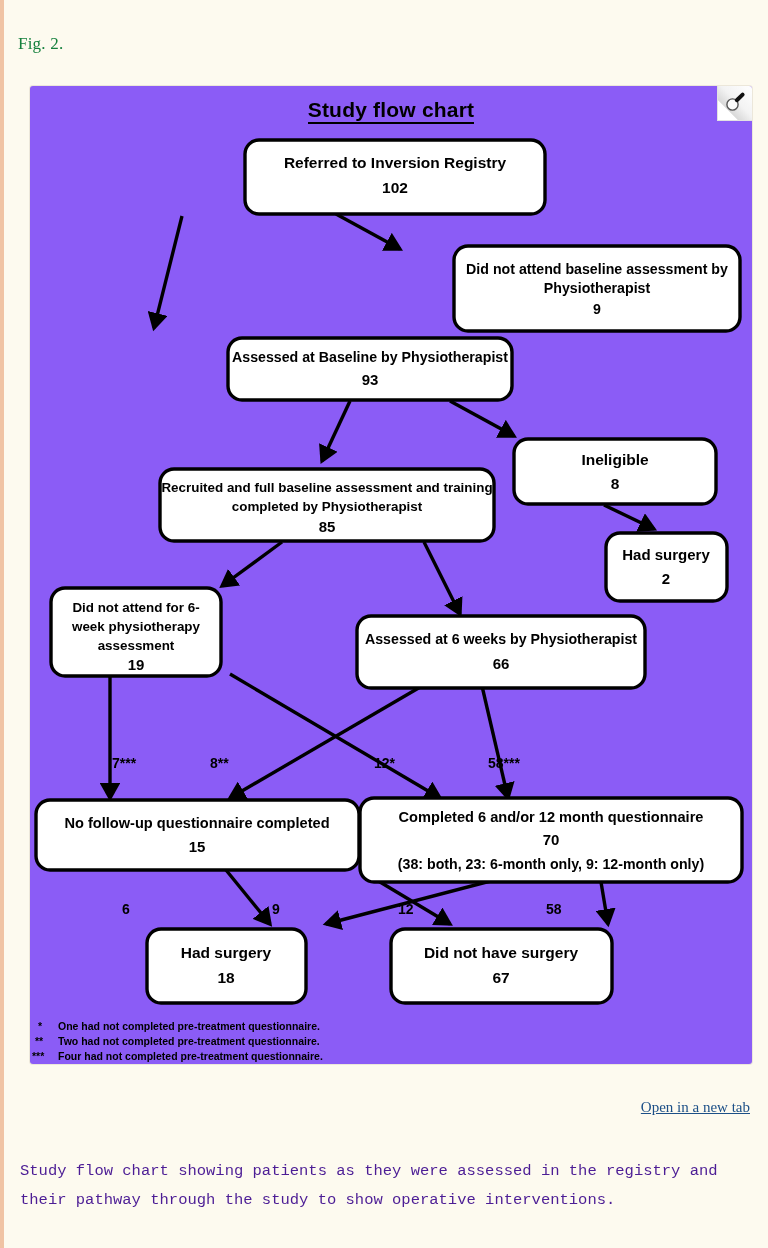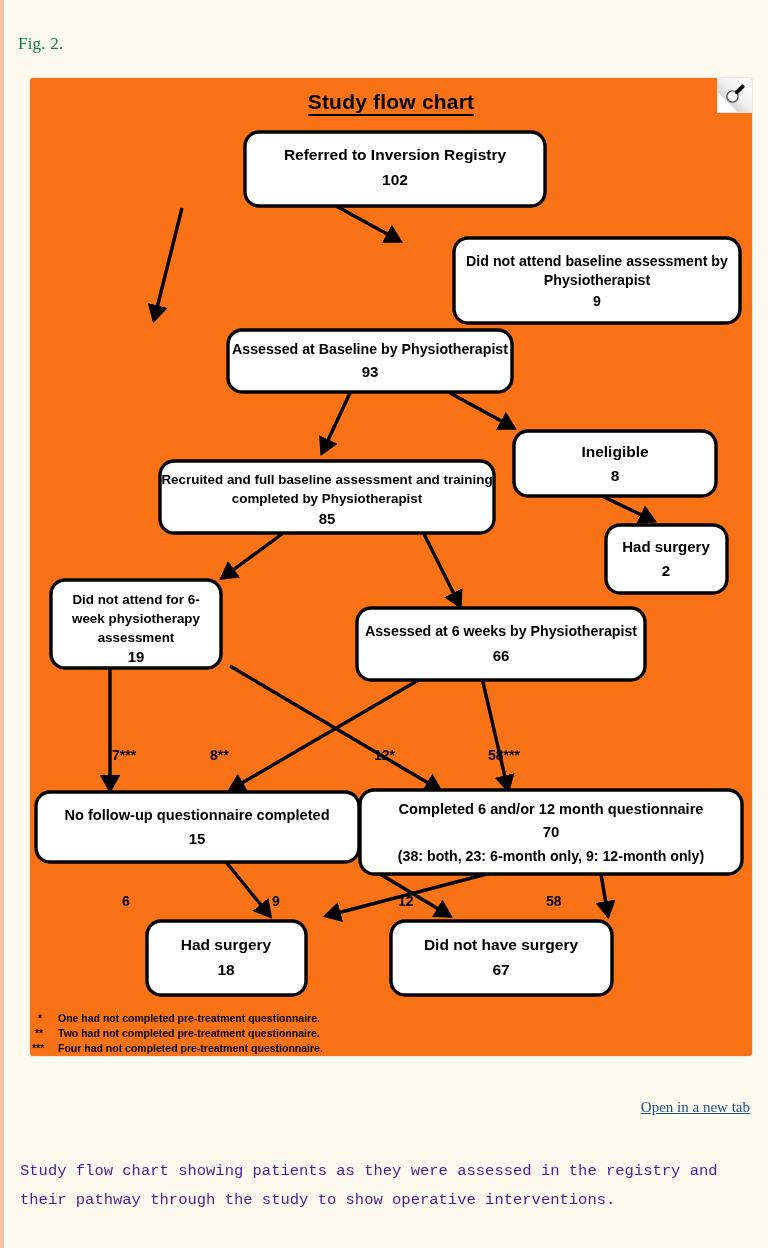--- a/index.html
+++ b/index.html
@@ -26,24 +26,24 @@
     font-family: "Liberation Serif", serif;
     font-size: 17px;
     color: #15803d;
     letter-spacing: .2px;
   }
 
   
   .figure-panel {
     position: absolute;
     left: 26px;
-    top: 78px;
+    top: 86px;
     width: 722px;
     height: 978px;
-    background: #f97316;
+    background: #8b5cf6;
     border-radius: 3px;
     box-shadow: 0 0 0 1px #ece7da;
     overflow: hidden;
   }
 
   .chart-title {
     position: absolute;
     left: 0;
     right: 0;
     top: 12px;

